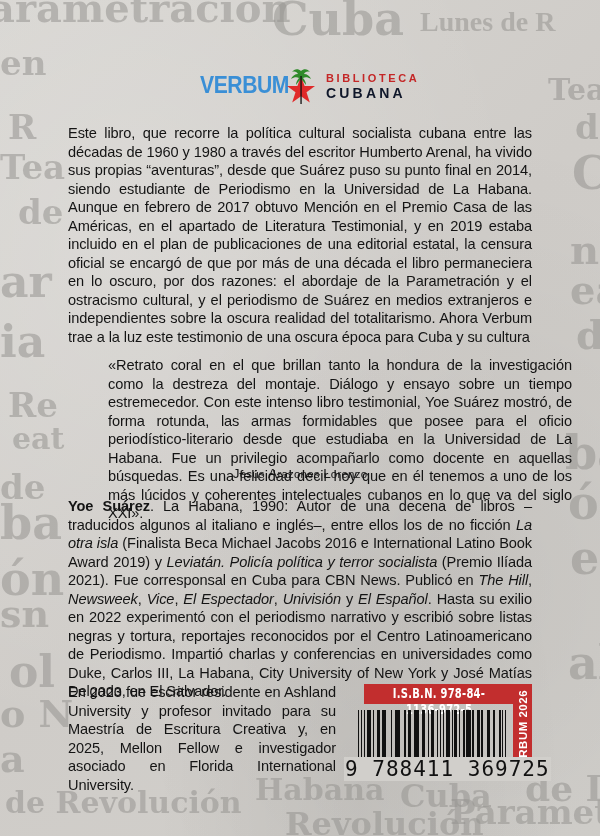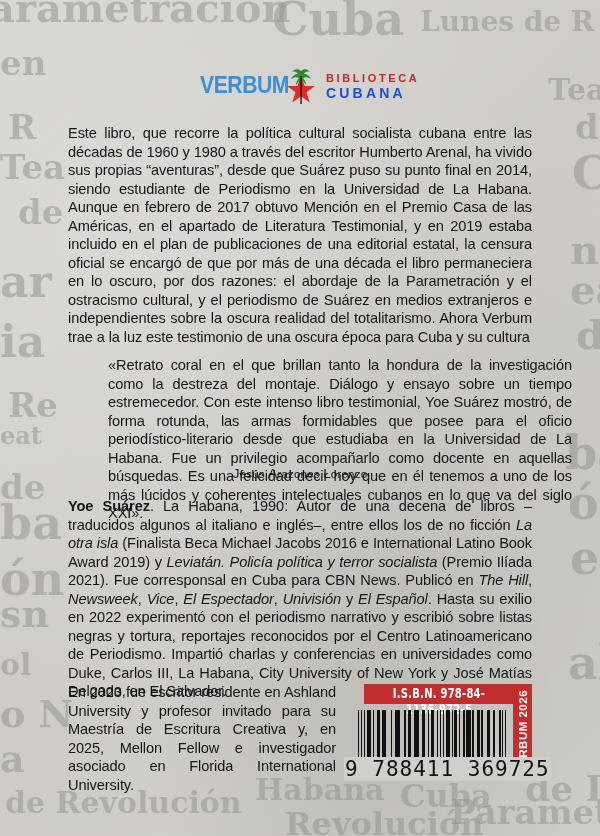--- a/index.html
+++ b/index.html
@@ -17,21 +17,21 @@
   .bgword {
     position: absolute; font-family: "DejaVu Serif", serif; font-weight: bold;
     color: rgba(150,148,144,0.55); white-space: nowrap; line-height: 1;
     pointer-events: none;
   }
   .logo-row { position: absolute; top: 66px; left: 0; width: 600px; height: 40px; }
   .verbum { position: absolute; left: 200px; top: 6px; font-family: "Liberation Sans", sans-serif;
     font-weight: bold; font-size: 23px; color: #3a8fd6; letter-spacing: -0.5px; transform: scaleX(0.92); transform-origin: left; }
   .logo-mark { position: absolute; left: 286px; top: 0px; width: 30px; height: 38px; }
   .bib1 { position: absolute; left: 326px; top: 6px; font-size: 11px; font-weight: bold; color: #c42727; letter-spacing: 2.6px; }
-  .bib2 { position: absolute; left: 326px; top: 19px; font-size: 14px; font-weight: bold; color: #1d4ed8; letter-spacing: 3.2px; }
+  .bib2 { position: absolute; left: 326px; top: 19px; font-size: 14px; font-weight: bold; color: #0f172a; letter-spacing: 3.2px; }
   .para { position: absolute; left: 68px; width: 464px; font-size: 14.6px; line-height: 18.5px;
     text-align: justify; margin: 0; letter-spacing: -0.1px; }
   .p1 { top: 124px; }
   .p2 { top: 356px; margin-left: 40px; }
   .author { position: absolute; left: 0; width: 600px; top: 466px; text-align: center;
     font-size: 11.5px; letter-spacing: 0.2px; }
   .sc-big { font-size: 13.5px; }
   .p3 { top: 497px; }
   .p4 { position: absolute; left: 68px; top: 683px; width: 268px; font-size: 14.6px; line-height: 18.5px;
     text-align: justify; margin: 0; letter-spacing: -0.1px; }
@@ -51,34 +51,34 @@
   .bc-digits .cover { background: #d1cfcb; padding: 0 1px; }
   em { font-style: italic; }
   b { font-weight: bold; }
 </style>
 </head>
 <body>
 
 <div id="bg-layer">
     <span class="bgword" style="left: -40px; top: -12px; font-size: 40px;">Parametración</span>
     <span class="bgword" style="left: 272px; top: -4px; font-size: 46px;">Cuba</span>
-    <span class="bgword" style="left: 420px; top: 8px; font-size: 28px;">Lunes de R</span>
+    <span class="bgword" style="left: 420px; top: 8px; font-size: 28px; font-family: Liberation Serif, serif;">Lunes de R</span>
     <span class="bgword" style="left: 0px; top: 46px; font-size: 34px;">en</span>
     <span class="bgword" style="left: 8px; top: 110px; font-size: 34px;">R</span>
     <span class="bgword" style="left: 0px; top: 150px; font-size: 34px;">Tea</span>
     <span class="bgword" style="left: 18px; top: 195px; font-size: 34px;">de</span>
     <span class="bgword" style="left: 0px; top: 260px; font-size: 44px;">ar</span>
     <span class="bgword" style="left: 0px; top: 320px; font-size: 44px;">ia</span>
     <span class="bgword" style="left: 8px; top: 388px; font-size: 34px;">Re</span>
-    <span class="bgword" style="left: 0px; top: 424px; font-size: 24px;">eat</span>
+    <span class="bgword" style="left: 12px; top: 424px; font-size: 30px;">eat</span>
     <span class="bgword" style="left: 0px; top: 470px; font-size: 34px;">de</span>
     <span class="bgword" style="left: 0px; top: 500px; font-size: 46px;">ba</span>
     <span class="bgword" style="left: 0px; top: 556px; font-size: 46px;">ón</span>
     <span class="bgword" style="left: 0px; top: 595px; font-size: 38px;">sn</span>
-    <span class="bgword" style="left: 0px; top: 650px; font-size: 30px;">ol</span>
+    <span class="bgword" style="left: 9px; top: 650px; font-size: 44px;">ol</span>
     <span class="bgword" style="left: 0px; top: 695px; font-size: 38px;">o N</span>
     <span class="bgword" style="left: 0px; top: 740px; font-size: 38px;">a</span>
     <span class="bgword" style="left: 548px; top: 75px; font-size: 30px;">Tea</span>
     <span class="bgword" style="left: 575px; top: 110px; font-size: 34px;">de</span>
     <span class="bgword" style="left: 572px; top: 150px; font-size: 46px;">Cu</span>
     <span class="bgword" style="left: 570px; top: 230px; font-size: 40px;">ne</span>
     <span class="bgword" style="left: 570px; top: 270px; font-size: 40px;">ea</span>
     <span class="bgword" style="left: 576px; top: 315px; font-size: 40px;">de</span>
     <span class="bgword" style="left: 565px; top: 430px; font-size: 46px;">ba</span>
     <span class="bgword" style="left: 568px; top: 480px; font-size: 46px;">ón</span>

